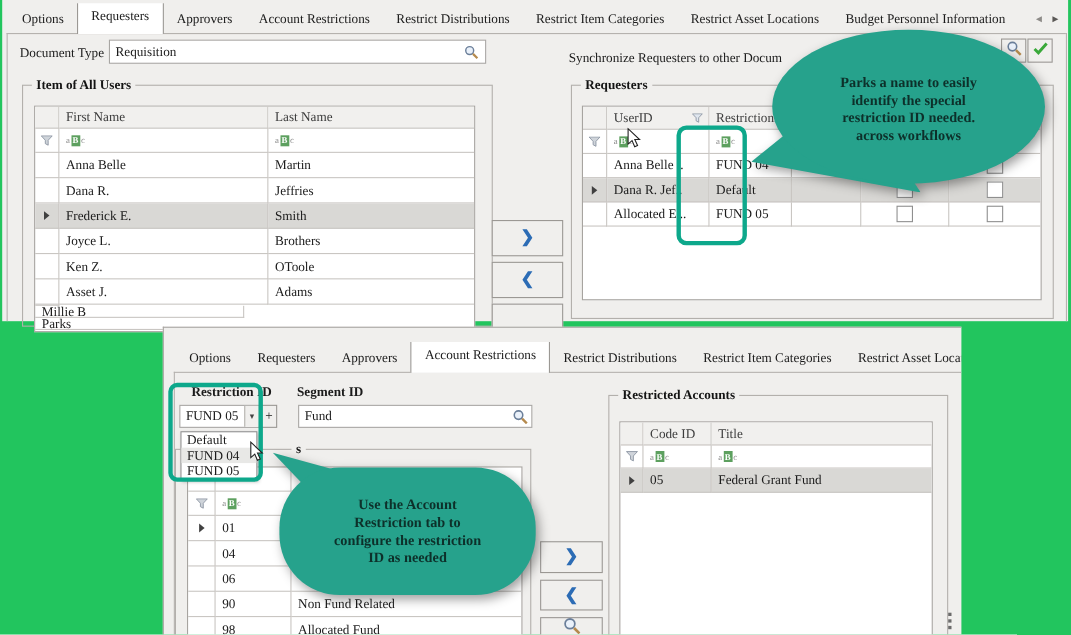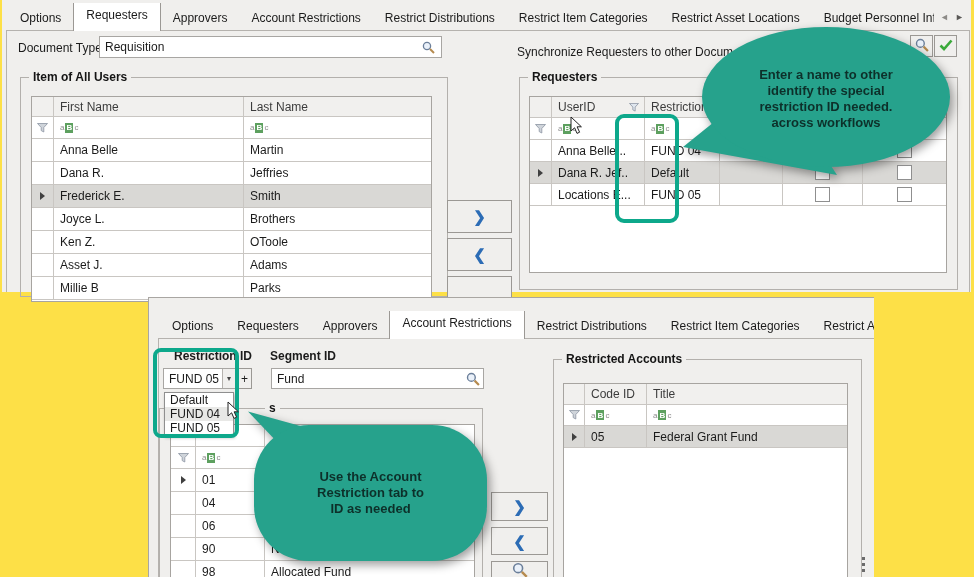--- a/index.html
+++ b/index.html
@@ -1,17 +1,17 @@
 <!DOCTYPE html>
 <html><head>
 <meta charset="utf-8">
 <style>
   html,body{margin:0;padding:0;background:#fff;}
-  #stage{position:relative;width:974px;height:577px;background:#fde047;
-         font-family:Liberation Sans, sans-serif;font-size:12px;color:#1b1b1b;overflow:hidden;}
+  #stage{position:relative;width:974px;height:577px;background:#22c55e;
+         font-family:Liberation Serif, serif;font-size:12px;color:#1b1b1b;overflow:hidden;}
   .abs{position:absolute;box-sizing:border-box;}
   .win{background:#f0efed;}
   
   .tabs{display:flex;align-items:flex-end;overflow:hidden;}
   .tab{padding:5px 12px 6px;white-space:nowrap;color:#1b1b1b;cursor:default;}
   .tab.sel{background:#fff;border:1px solid #9b9894;border-bottom:none;padding-bottom:9px;position:relative;z-index:2;}
   .hline{background:#b5b2ae;height:1px;}
   .vline{background:#b5b2ae;width:1px;}
   
   .grp{border:1px solid #b3b0ac;}
@@ -150,21 +150,21 @@
       <div class="g-row" style="height:23px;">
         <div class="g-cell g-ind" style="width:22px;"></div>
         <div class="g-cell" style="width:190px;">Ken Z.</div>
         <div class="g-cell" style="width:187px;border-right:none;">OToole</div>
       </div>
       <div class="g-row" style="height:23px;">
         <div class="g-cell g-ind" style="width:22px;"></div>
         <div class="g-cell" style="width:190px;">Asset J.</div>
         <div class="g-cell" style="width:187px;border-right:none;">Adams</div>
       </div>
-      <div class="g-row" style="height:23px;">
+      <div class="g-row" style="height:23px;flex-direction:column;">
         <div class="g-cell g-ind" style="width:22px;"></div>
         <div class="g-cell" style="width:190px;">Millie B</div>
         <div class="g-cell" style="width:187px;border-right:none;">Parks</div>
       </div>
     </div>
 
     <div class="abs btn" style="left:445px;top:200px;width:65px;height:33px;">
       <span class="chev">❯</span>
     </div>
     <div class="abs btn" style="left:445px;top:238px;width:65px;height:33px;">
@@ -241,38 +241,38 @@
         <div class="g-cell g-sel" style="width:63px;"></div>
         <div class="g-cell g-sel" style="width:80px;justify-content:center;padding-left:0;">
             <span class="cb"></span>
           </div>
         <div class="g-cell g-sel" style="width:83px;border-right:none;justify-content:center;padding-left:0;">
             <span class="cb"></span>
           </div>
       </div>
       <div class="g-row" style="height:22px;">
         <div class="g-cell g-ind" style="width:22px;"></div>
-        <div class="g-cell" style="width:93px;">Locations E...</div>
+        <div class="g-cell" style="width:93px;">Allocated E...</div>
         <div class="g-cell" style="width:75px;">FUND 05</div>
         <div class="g-cell" style="width:63px;"></div>
         <div class="g-cell" style="width:80px;justify-content:center;padding-left:0;">
             <span class="cb"></span>
           </div>
         <div class="g-cell" style="width:83px;border-right:none;justify-content:center;padding-left:0;">
             <span class="cb"></span>
           </div>
       </div>
     </div>
 
     <div class="abs hl" style="left:613px;top:114px;width:64px;height:109px;z-index:5;"></div>
 
     <div class="abs co-shadow" style="left:0;top:0;width:0;height:0;z-index:6;">
       <div class="abs co-tail" style="left:681px;top:75px;width:154px;height:100px;clip-path:polygon(0% 72%,58% 0%,100% 100%);"></div>
       <div class="abs co-body" style="left:700px;top:27px;width:248px;height:140px;border-radius:50%;padding-top:4px;">
-        <div>Enter a name to other</div>
+        <div>Parks a name to easily</div>
         <div>identify the special</div>
         <div>restriction ID needed.</div>
         <div>across workflows</div>
       </div>
     </div>
 
     <span class="abs" style="left:568px;top:116px;z-index:7;">
       <svg width="13" height="19" viewBox="0 0 13 19">
           <path d="M1 1 L1 15 L4.6 11.8 L7 17.4 L9.6 16.2 L7.1 10.8 L11.4 10.8 Z" fill="#fff" stroke="#222" stroke-width="1"></path>
         </svg>
@@ -430,23 +430,24 @@
     <div class="abs grip" style="left:713px;top:256px;">
         <i></i>
         <i></i>
         <i></i>
       </div>
 
     <div class="abs hl" style="left:4px;top:50px;width:86px;height:90px;z-index:7;border-radius:8px;"></div>
 
     <div class="abs co-shadow" style="left:0;top:0;width:0;height:0;z-index:8;">
       <div class="abs co-tail" style="left:99px;top:110px;width:86px;height:44px;clip-path:polygon(0% 8%,45% 100%,100% 62%);"></div>
-      <div class="abs co-body" style="left:105px;top:127px;width:233px;height:136px;border-radius:55px;">
+      <div class="abs co-body" style="left:105px;top:127px;width:233px;height:116px;border-radius:55px;">
         <div>Use the Account</div>
         <div>Restriction tab to</div>
+        <div>configure the restriction</div>
         <div>ID as needed</div>
       </div>
     </div>
 
     <span class="abs" style="left:78px;top:103px;z-index:9;">
       <svg width="13" height="19" viewBox="0 0 13 19">
           <path d="M1 1 L1 15 L4.6 11.8 L7 17.4 L9.6 16.2 L7.1 10.8 L11.4 10.8 Z" fill="#fff" stroke="#222" stroke-width="1"></path>
         </svg>
     </span>
   </div>

